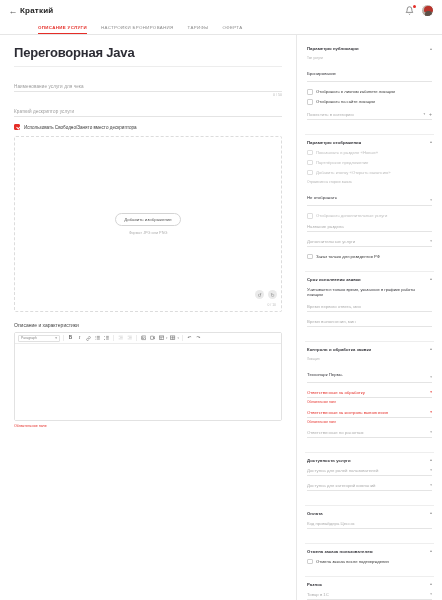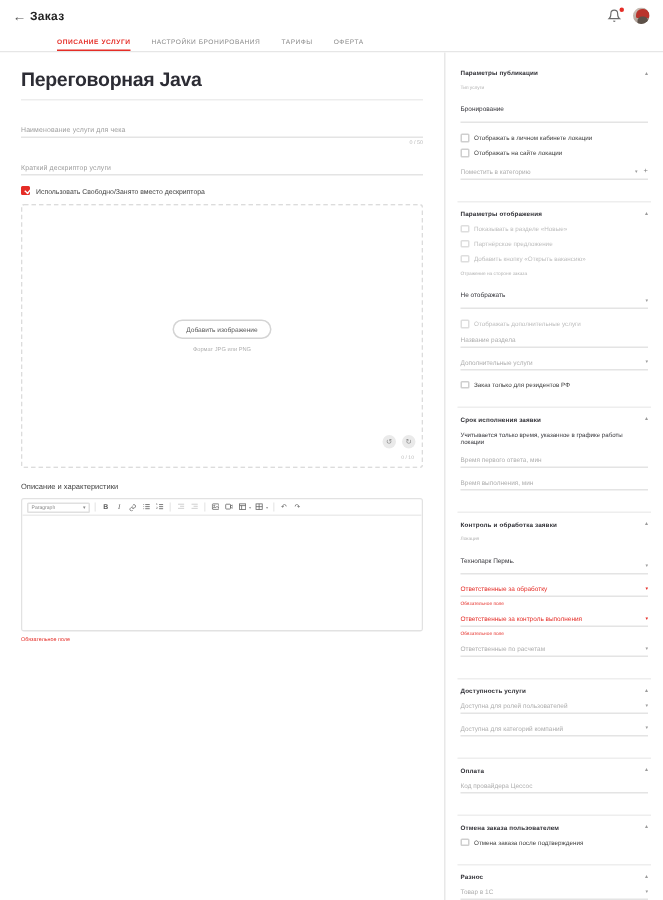--- a/index.html
+++ b/index.html
@@ -167,21 +167,21 @@
 
   .note-text { font-size: 4.1px; color: #38383d; line-height: 1.35; margin-bottom: 6px; }
 </style>
 </head>
 <body>
 
 <div class="app">
 
   <div class="topbar">
     <div class="back-arrow">←</div>
-    <div class="top-title">Заказ</div>
+    <div class="top-title">Краткий</div>
     <div class="topbar-right">
       <div class="bell">
         <svg viewBox="0 0 24 24" fill="none" stroke="#6b6b6b" stroke-width="2">
           <path d="M18 8a6 6 0 1 0-12 0c0 7-3 9-3 9h18s-3-2-3-9"></path>
           <path d="M13.7 21a2 2 0 0 1-3.4 0"></path>
         </svg>
         <span class="dot"></span>
       </div>
       <div class="avatar"></div>
     </div>

